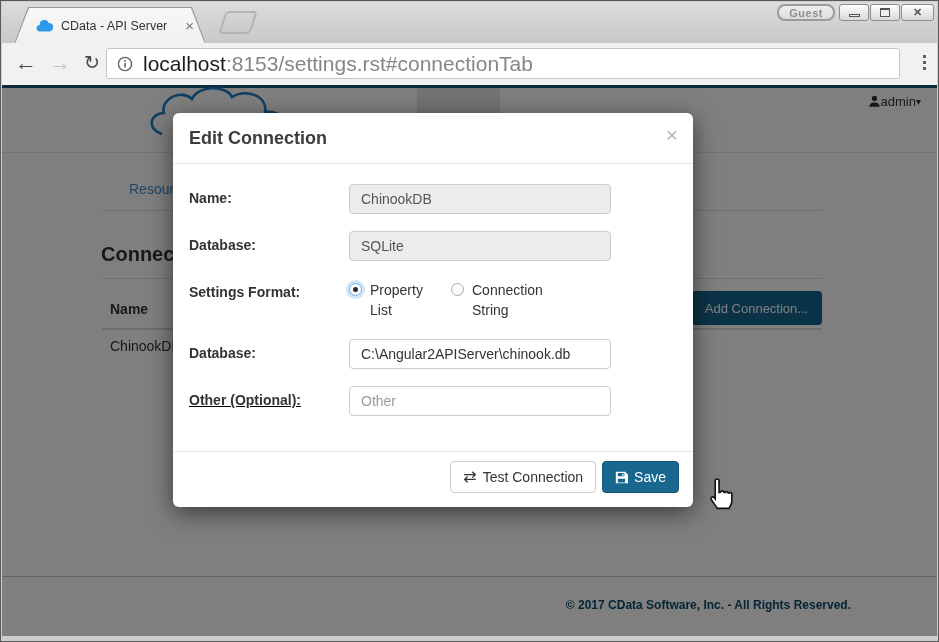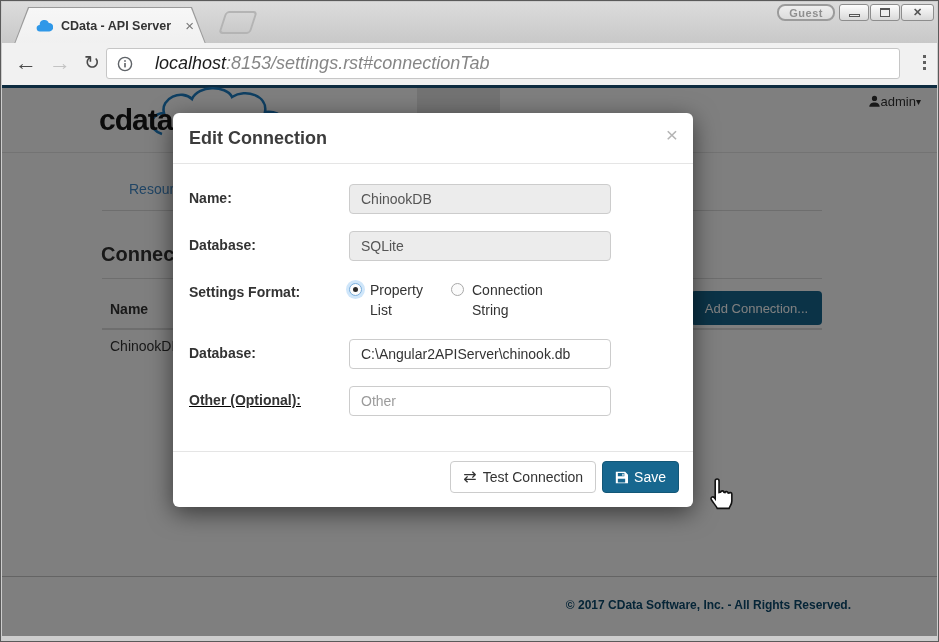--- a/index.html
+++ b/index.html
@@ -11,21 +11,21 @@
   
   .tabstrip { position:absolute; top:1px; left:1px; right:1px; height:41px;
               background:linear-gradient(#dcdcdc,#c8c8c8); }
   .tab { position:absolute; left:12px; top:5px; width:192px; height:37px; }
   .tab .shape { position:absolute; inset:0;
       background:#9a9a9a; clip-path:polygon(14px 0, calc(100% - 14px) 0, 100% 100%, 0 100%); }
   .tab .shape-inner { position:absolute; left:1px; right:1px; top:1px; bottom:0;
       background:linear-gradient(#f7f7f7,#f0f0f0);
       clip-path:polygon(14px 0, calc(100% - 14px) 0, 100% 100%, 0 100%); }
   .tab .content { position:absolute; inset:0; display:flex; align-items:center; padding:0 10px 0 22px; }
-  .tab-title { font-size:12.5px; color:#333; margin-left:8px; flex:1; white-space:nowrap; overflow:hidden;font-weight:bold; }
+  .tab-title { font-size:12.5px; color:#333; margin-left:8px; flex:1; white-space:nowrap; overflow:hidden; }
   .tab-close { color:#777; font-size:15px; line-height:15px; margin-right:2px; cursor:default; }
   .newtab { position:absolute; left:220px; top:9px; width:32px; height:23px;
             border:2px solid #b4b4b4; border-radius:4px; transform:skewX(-18deg);
             background:linear-gradient(#d6d6d6,#cacaca); }
 
   .win-cluster { position:absolute; top:2px; right:3px; display:flex; align-items:flex-start; gap:4px; }
   .guest-btn { height:17px; padding:1px 10px; border:2px solid #9b9b9b; border-radius:8px;
                font-size:11px; font-weight:bold; color:#8f8f8f; background:linear-gradient(#eee,#dcdcdc);
                display:flex; align-items:center; letter-spacing:.5px; }
   .winbtns { display:flex; gap:1px; }
@@ -36,21 +36,21 @@
   .glyph-max { width:10px; height:9px; border:1px solid #555; box-shadow:inset 0 1px #555; background:#eee; }
   .glyph-x { font-size:11px; font-weight:bold; color:#555; font-family:"Liberation Serif", serif; }
 
   .toolbar { position:absolute; top:42px; left:1px; right:1px; height:42px; background:#f1f1f1; }
   .nav-ico { position:absolute; top:6px; font-size:22px; line-height:28px; color:#4a4a4a; width:28px; text-align:center; }
   .nav-ico.back { left:10px; }
   .nav-ico.fwd  { left:44px; color:#c3c3c3; }
   .nav-ico.reload { left:76px; font-size:19px; }
   .omnibox { position:absolute; left:104px; top:5px; width:794px; height:31px; background:#fff;
              border:1px solid #c6c6c6; border-radius:3px; display:flex; align-items:center; padding:0 10px; }
-  .url-text { font-size:18px; margin-left:22px; color:#868686;font-style:italic; }
+  .url-text { font-size:21px; margin-left:10px; color:#868686; }
   .url-text .host { color:#1c1c1c; }
   .menu-dots { position:absolute; right:9px; top:10px; display:flex; flex-direction:column; gap:3px; padding:2px; }
   .menu-dots i { width:3px; height:3px; background:#606060; display:block; }
 
   
   .page { position:absolute; top:84px; left:1px; right:1px; bottom:5px; background:#fff; overflow:hidden; }
   .page-topborder { position:absolute; top:0; left:0; right:0; height:3px; background:#1d5880; }
   .navbar { position:absolute; top:3px; left:0; right:0; height:65px; background:#fff; border-bottom:1px solid #e7e7e7; }
   .nav-active-rect { position:absolute; left:415px; top:0; width:83px; height:64px; background:#e7e7e7; }
   .logo-text { position:absolute; left:97px; top:15px; font-size:30px; font-weight:bold; color:#161616; letter-spacing:-1px; }
@@ -162,21 +162,20 @@
   </div>
 
   <div class="page">
     <div class="page-topborder"></div>
 
     <div class="navbar">
       <div class="nav-active-rect"></div>
       <svg class="logo-cloud" width="168" height="52" viewBox="0 0 168 52">
         <path d="M14 48 C0 44 0 28 16 27 C12 12 34 3 44 13 C50 -1 78 -1 84 11 C98 2 120 10 117 26 C134 24 142 38 132 46 C124 52 108 50 102 47" fill="none" stroke="#1e7fc4" stroke-width="2.6"></path>
       </svg>
-      <span class="logo-text">cdata</span>
       <div class="admin">
         <svg width="13" height="13" viewBox="0 0 16 16">
           <path d="M8 7.4a3.2 3.2 0 1 0 0-6.4 3.2 3.2 0 0 0 0 6.4zM1.6 14.6c0-3.6 2.9-5.4 6.4-5.4s6.4 1.8 6.4 5.4z" fill="#333"></path>
         </svg>
         <span>admin</span>
         <span class="caret">▾</span>
       </div>
     </div>
 
     <span class="nav-link">Resources</span>

